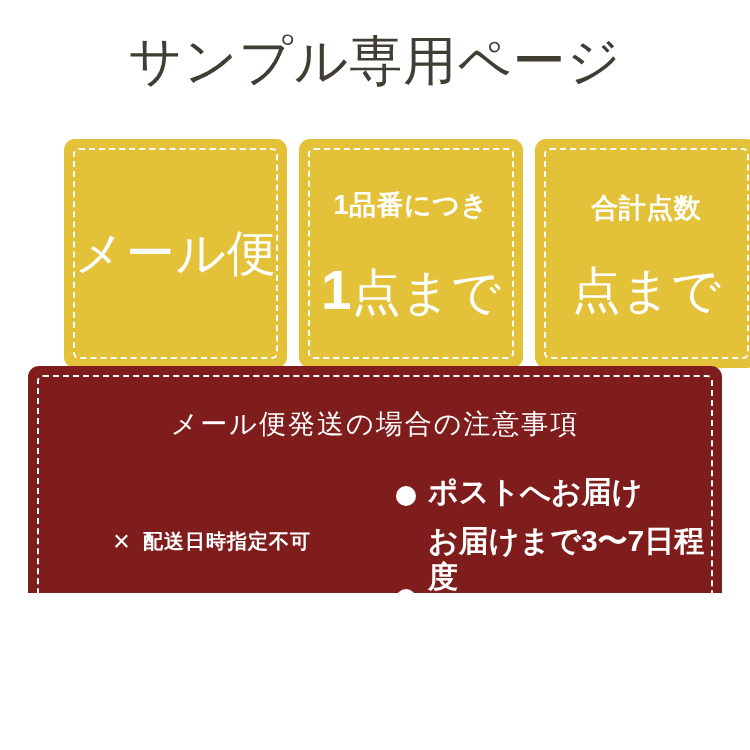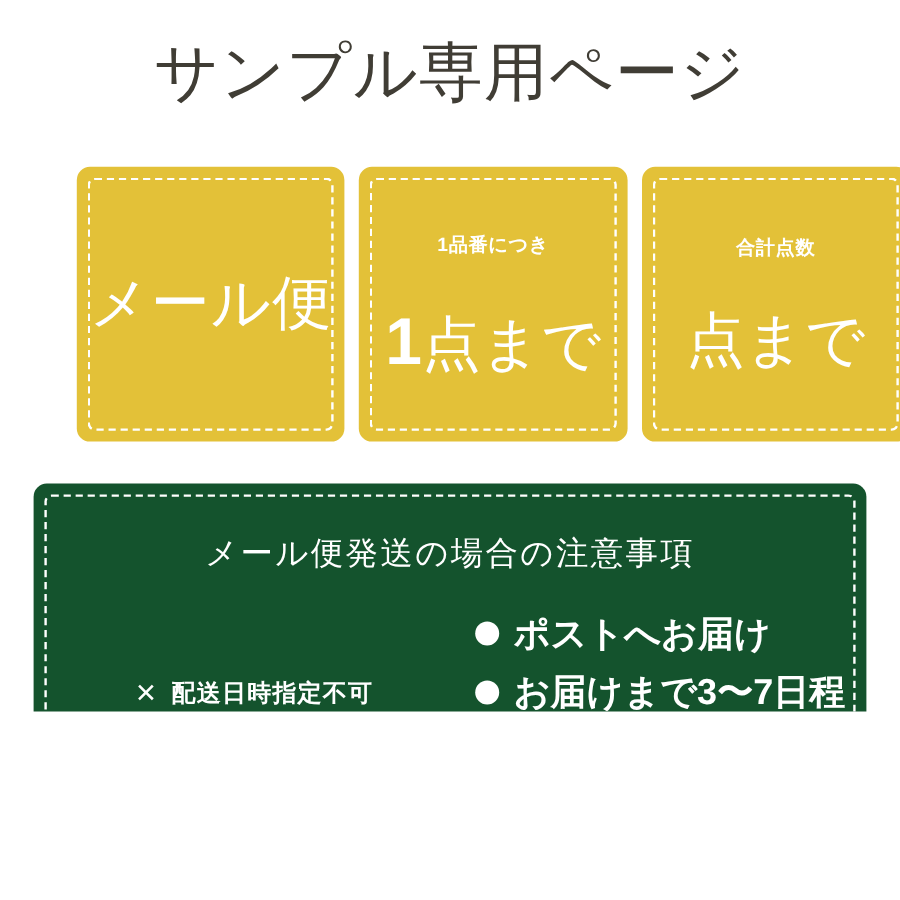--- a/index.html
+++ b/index.html
@@ -82,21 +82,21 @@
   .badge-big-line {
     font-size: 49px;
     font-weight: 400;
     line-height: 1.23;
     letter-spacing: 1px;
     white-space: nowrap;
   }
 
   
   .badge-caption {
-    font-size: 16px;
+    font-size: 27px;
     font-weight: 700;
     letter-spacing: 0.5px;
     line-height: 1.2;
     white-space: nowrap;
   }
 
   .badge-value {
     margin-top: 42px;
     display: flex;
     align-items: baseline;
@@ -115,24 +115,24 @@
     font-size: 49px;
     font-weight: 400;
     line-height: 1;
     letter-spacing: 0px;
   }
 
   
   #notice-panel {
     position: absolute;
     left: 28px;
-    top: 403px;
+    top: 366px;
     width: 694px;
     height: 277px;
-    background: #14532d;
+    background: #7f1d1d;
     border-radius: 11px;
     overflow: hidden;
   }
 
   #notice-panel .dashed-frame {
     position: absolute;
     left: 9px;
     top: 9px;
     right: 9px;
     bottom: 9px;
@@ -194,21 +194,21 @@
   }
 
   
   #notice-right {
     flex: 1 1 auto;
     padding-top: 0px;
   }
 
   .bullet-item {
     display: flex;
-    align-items: flex-start;
+    align-items: center;
     color: #ffffff;
     margin-bottom: 12px;
   }
 
   .bullet-dot {
     flex: 0 0 auto;
     width: 20px;
     height: 20px;
     border-radius: 50%;
     background: #ffffff;

